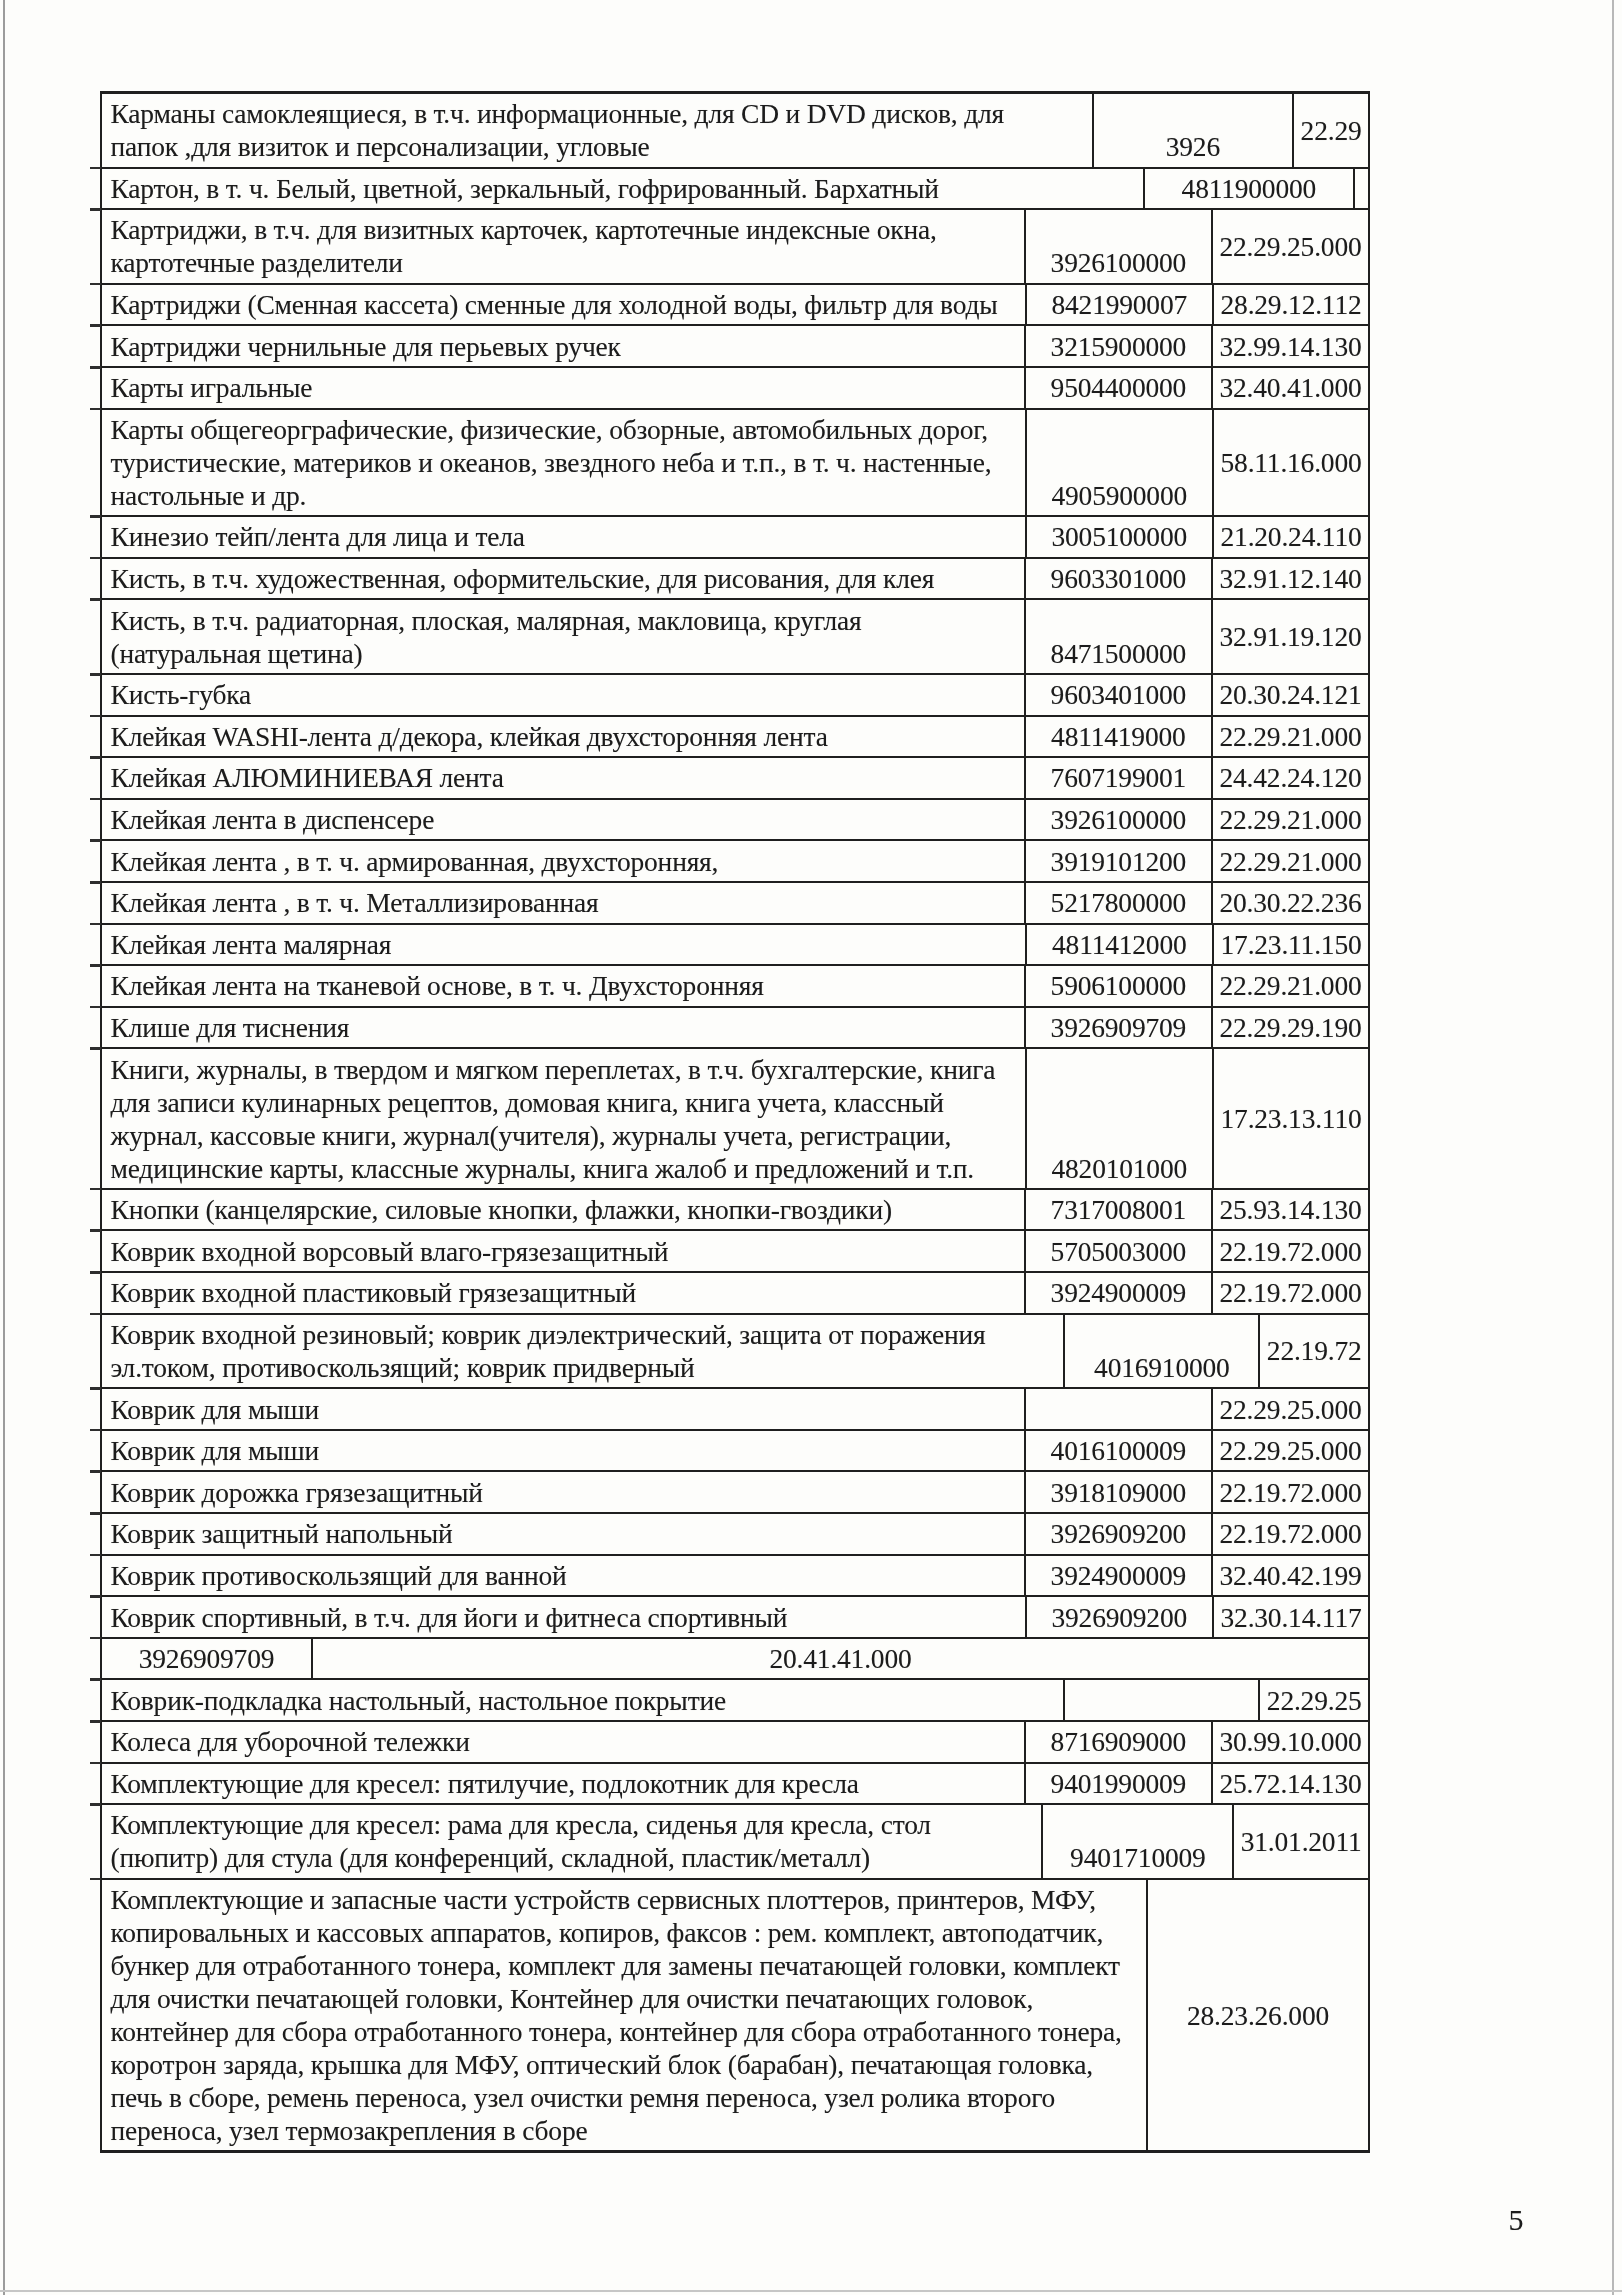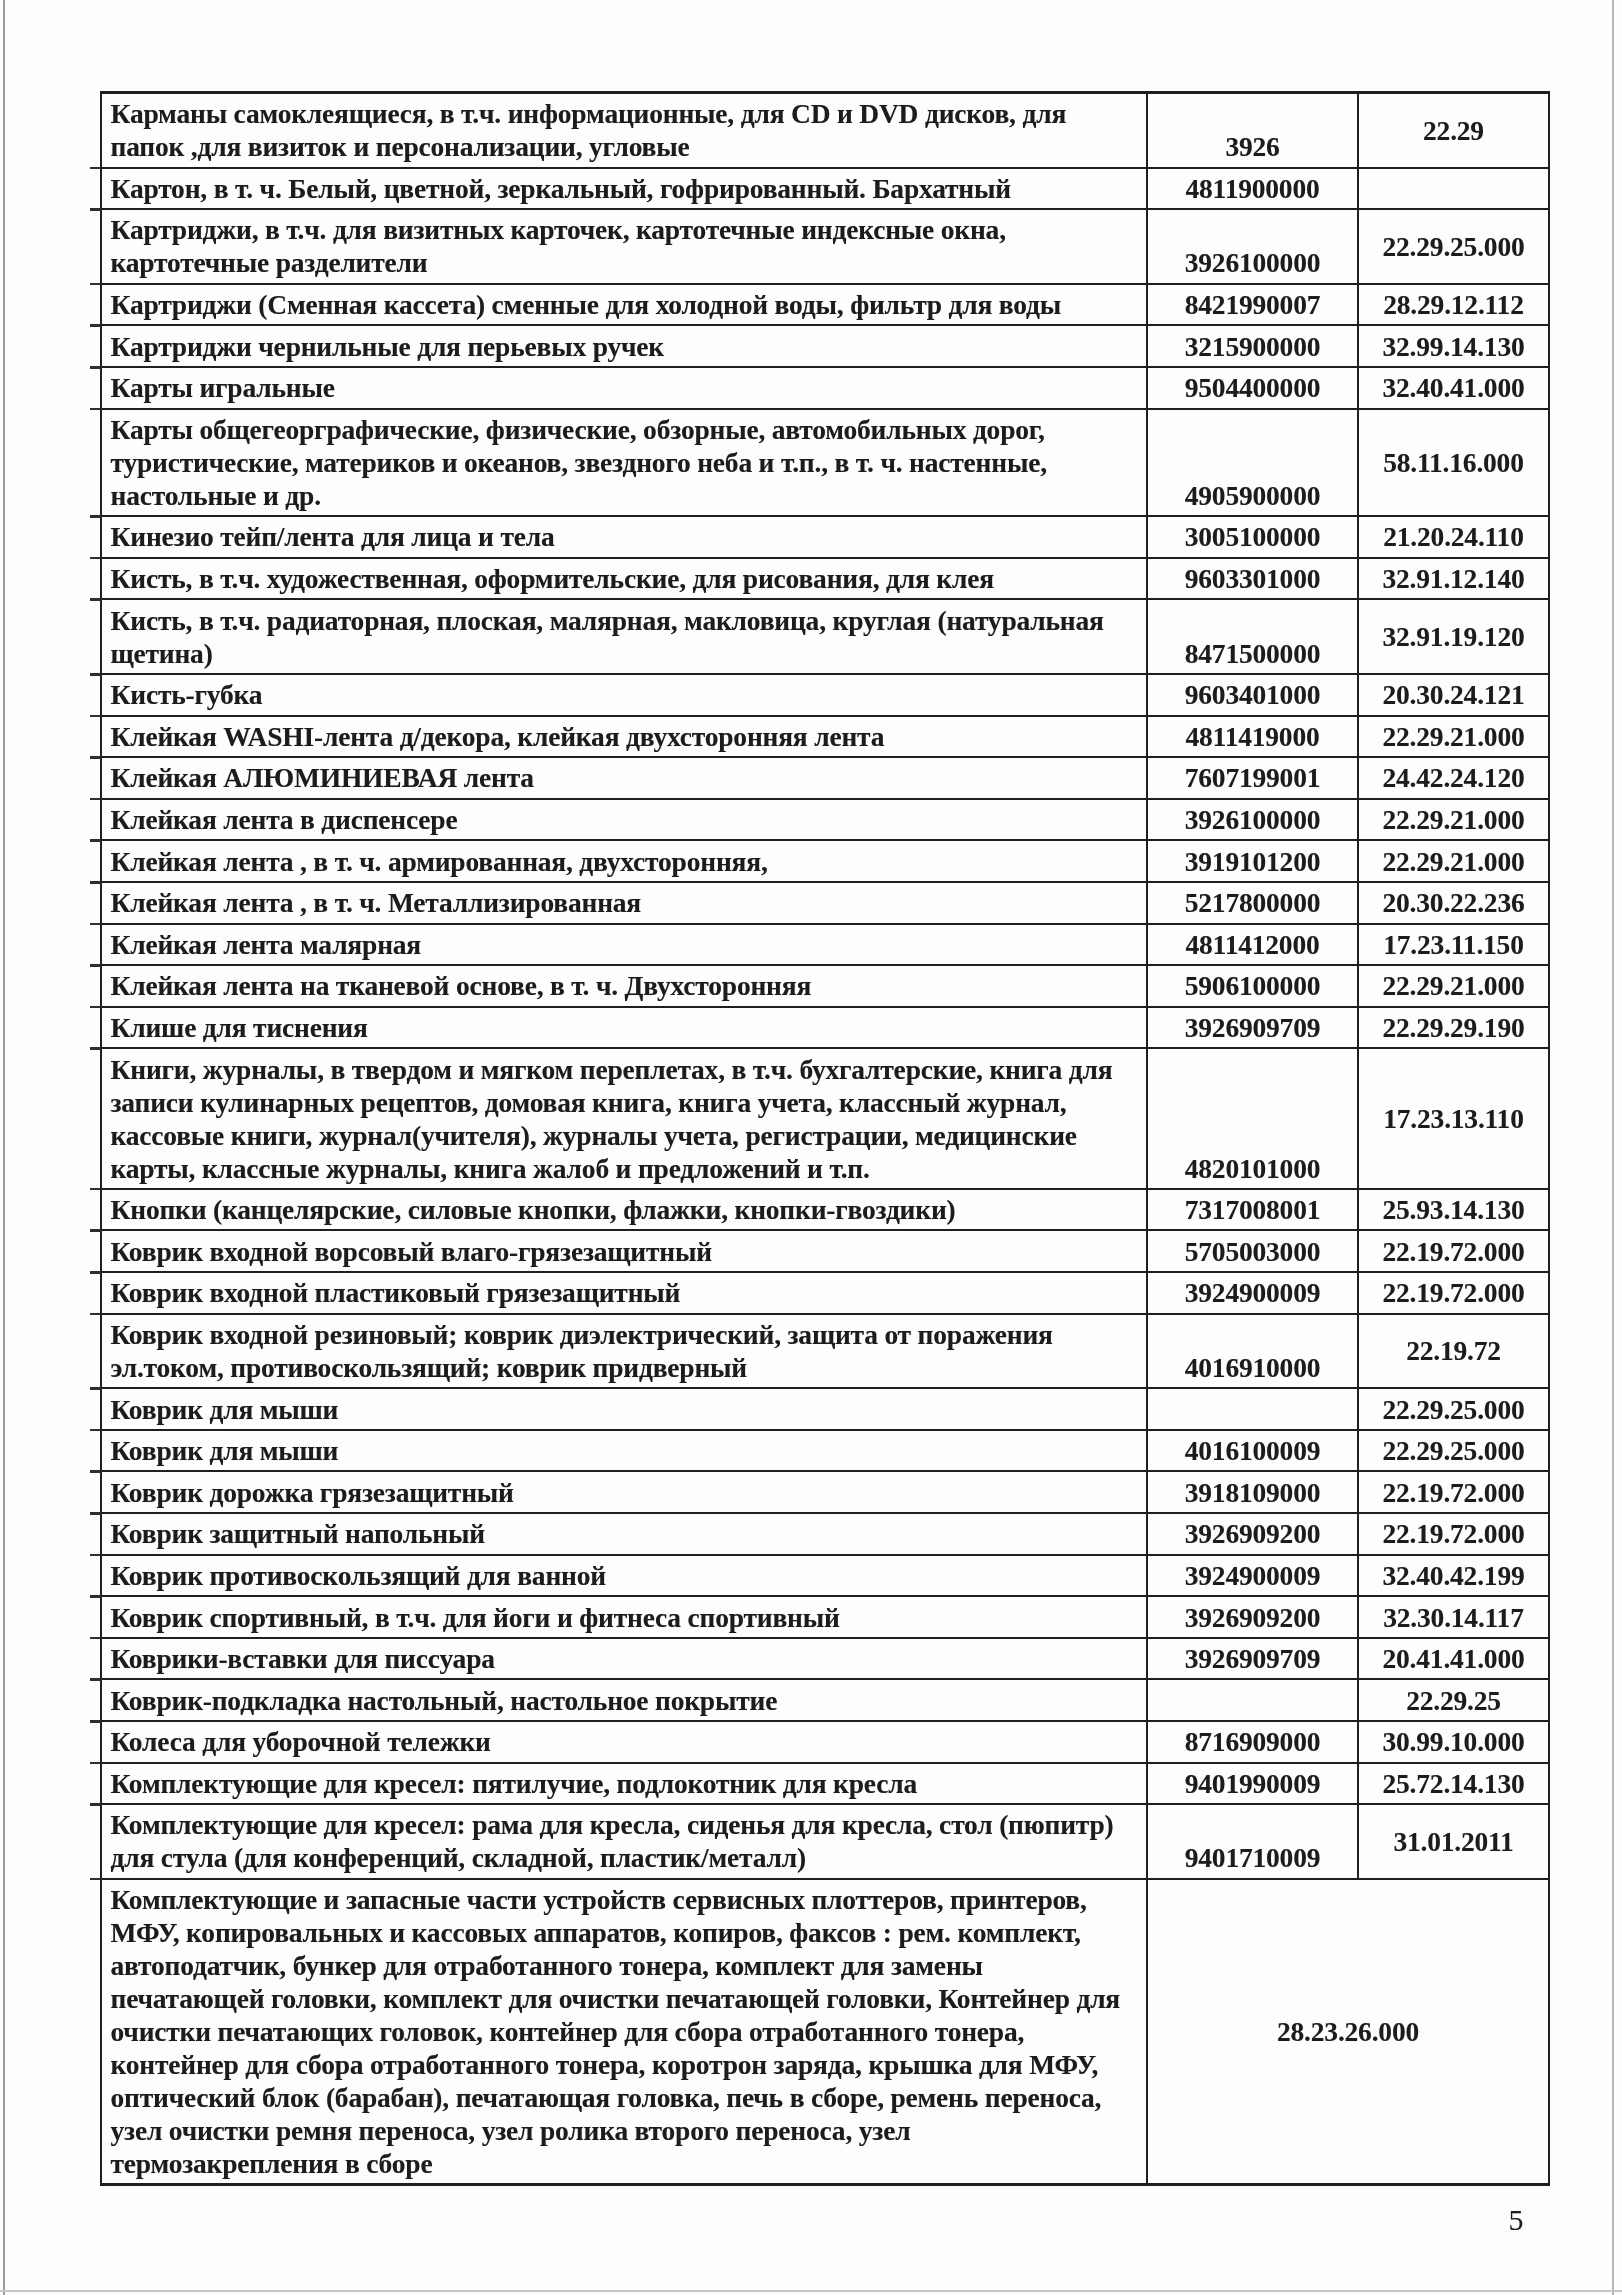--- a/index.html
+++ b/index.html
@@ -16,25 +16,24 @@
     color:var(--ink);
   }
   
   .artifact{position:absolute;pointer-events:none;}
   .artifact.left-edge{left:3.3px;top:0;width:2px;height:2295px;background:#9c9c9c;}
   .artifact.right-edge{left:1612px;top:0;width:2px;height:2295px;background:#b8b8b8;}
   .artifact.bottom-edge{left:0;top:2290px;width:1623px;height:2px;background:#c6c6c6;}
 
   
   .doc-table{
-    position:absolute;left:100px;top:91px;width:1450px;
+    position:absolute;left:100px;top:91px;width:1270px;
     border:2.6px solid var(--border);
     border-top-width:3.3px;border-bottom-width:3.9px;
     background:var(--paper);
-    font-weight:bold;
   }
   .row{
     display:flex;position:relative;
     border-bottom:2.6px solid var(--border);
   }
   .row:last-child{border-bottom:none;}
   
   .row::after{
     content:"";position:absolute;left:-11.8px;bottom:-2.6px;width:10.5px;height:2.6px;
     background:#2e2e2e;
@@ -397,23 +396,20 @@
       <span>Коврик спортивный, в т.ч. для йоги и фитнеса спортивный</span>
     </div>
     <div class="cell code">
       <span>3926909200</span>
     </div>
     <div class="cell klass">
       <span>32.30.14.117</span>
     </div>
   </div>
       <div class="row">
-    <div class="cell desc">
-      <span>Коврики-вставки для писсуара</span>
-    </div>
     <div class="cell code">
       <span>3926909709</span>
     </div>
     <div class="cell klass">
       <span>20.41.41.000</span>
     </div>
   </div>
       <div class="row">
     <div class="cell desc">
       <span>Коврик-подкладка настольный, настольное покрытие</span>

